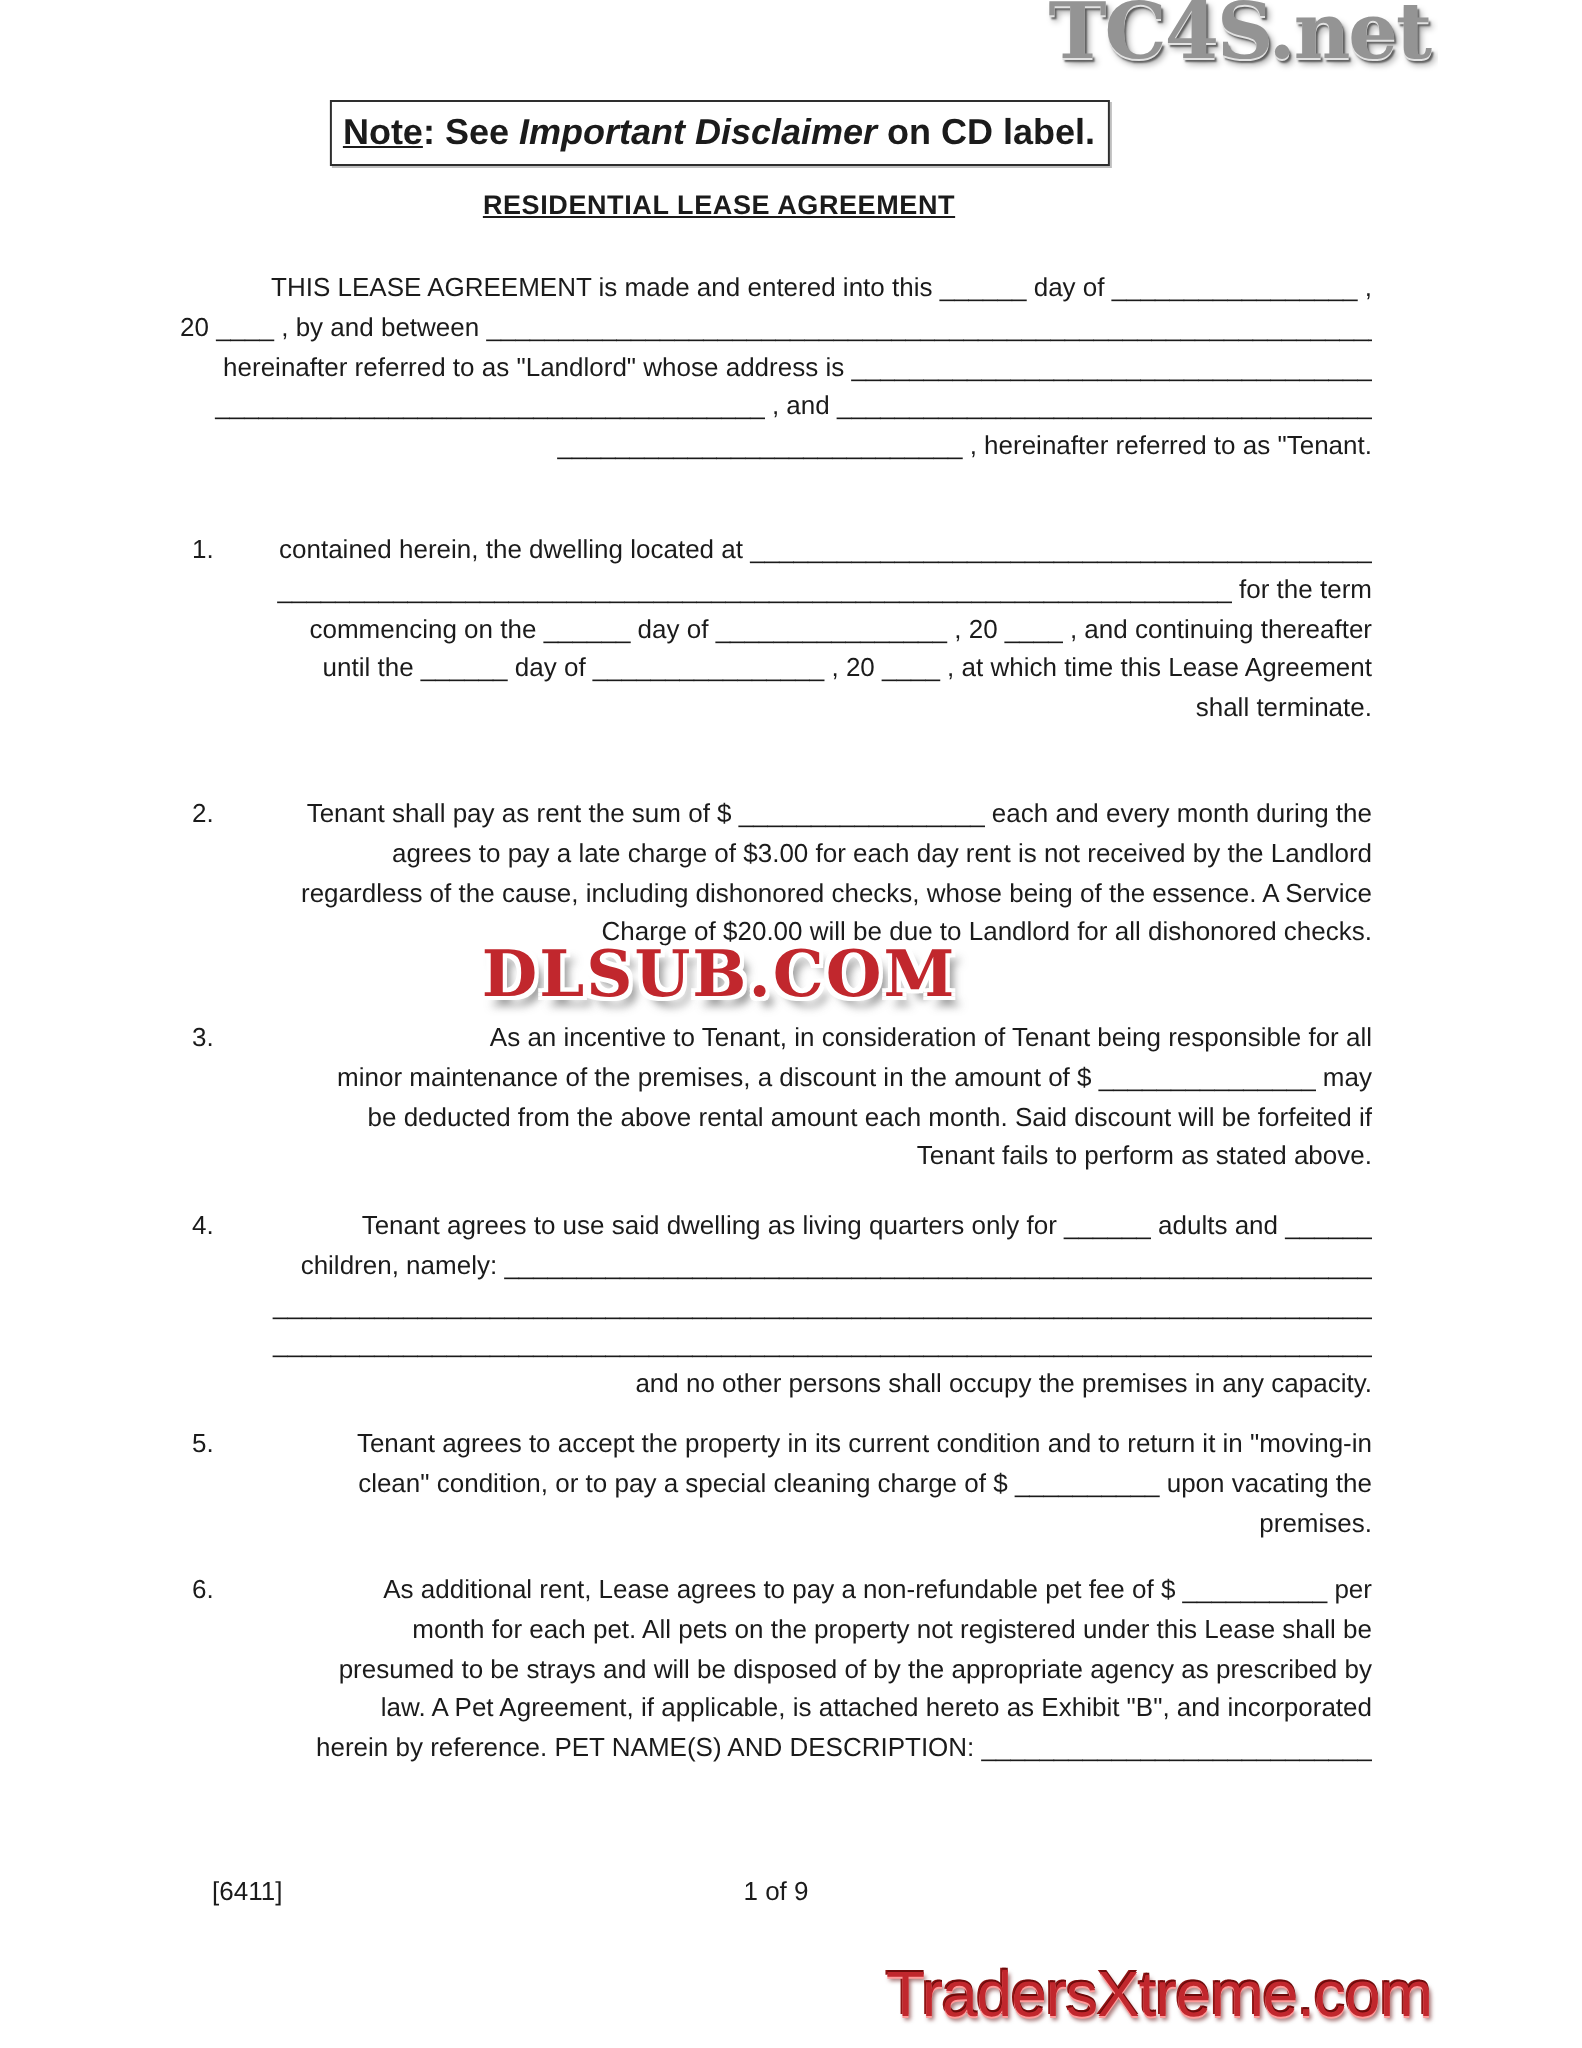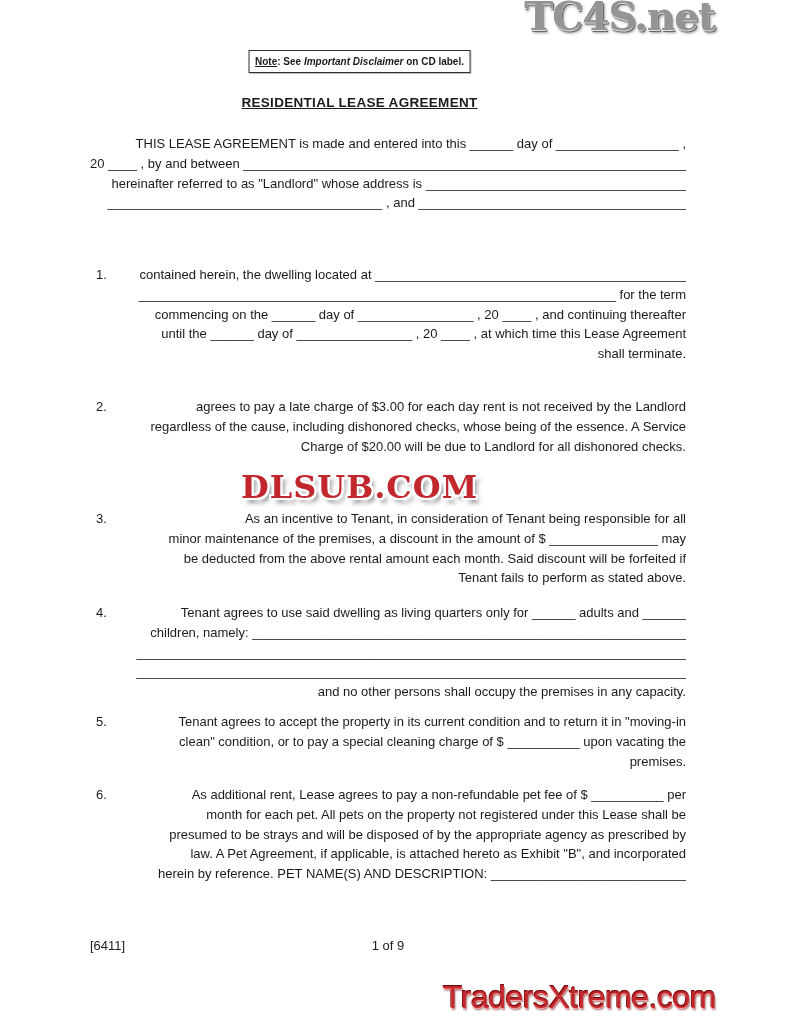--- a/index.html
+++ b/index.html
@@ -8,25 +8,25 @@
     font-family:"Liberation Sans","DejaVu Sans",sans-serif;font-size:13px;color:#1b1b1b;
   }
   .doc{position:absolute;left:90px;top:0;width:596px;height:100%;}
   .line{white-space:nowrap;line-height:19.8px;height:19.8px;overflow:hidden;text-align:right;}
   .intro{position:absolute;left:0;width:100%;}
   .intro .line:first-child{text-indent:25px;}
   .item{position:absolute;left:0;width:100%;display:flex;}
   .num{flex:0 0 27px;padding-left:6px;box-sizing:border-box;line-height:19.8px;}
   .itext{flex:1;min-width:0;}
   .footer{position:absolute;left:0;width:100%;height:20px;}
-  .fnum{position:absolute;left:0;top:0;}
+  .fnum{position:absolute;left:16px;top:0;}
   .fpage{position:absolute;left:50%;transform:translateX(-50%);top:0;}
   .note-box{
     position:absolute;top:50px;left:50%;transform:translateX(-50%);
-    border:1px solid #2e2e2e;padding:5px 6px;font-weight:bold;font-size:10px;
+    border:1px solid #2e2e2e;padding:5px 6px;font-weight:bold;font-size:18px;
     white-space:nowrap;background:#fff;box-shadow:1px 1px 0 rgba(0,0,0,.25);text-align:right;
   }
   .note-label{text-decoration:underline;}
   .note-em{font-style:italic;}
   .title{
     position:absolute;top:95px;left:0;width:100%;text-align:center;
     font-weight:bold;font-size:13.5px;letter-spacing:.3px;text-decoration:underline;
   }
   .wm-tc4s{
     position:absolute;top:-7px;right:4px;z-index:6;
@@ -61,36 +61,38 @@
 
   <div class="title">RESIDENTIAL LEASE AGREEMENT</div>
 
   <div class="doc">
 
     <div class="intro" style="top:134px">
         <div class="line">THIS LEASE AGREEMENT is made and entered into this ______ day of _________________ ,</div>
         <div class="line">20 ____ , by and between _________________________________________________________________ ,</div>
         <div class="line">hereinafter referred to as "Landlord" whose address is ____________________________________</div>
         <div class="line">______________________________________ , and _____________________________________</div>
+        <div class="line">____________________________ , hereinafter referred to as "Tenant.</div>
       </div>
 
     <div class="item" style="top:265px">
       <span class="num">1.</span>
       <div class="itext">
           <div class="line">contained herein, the dwelling located at ___________________________________________</div>
           <div class="line">__________________________________________________________________ for the term</div>
           <div class="line">commencing on the ______ day of ________________ , 20 ____ , and continuing thereafter</div>
           <div class="line">until the ______ day of ________________ , 20 ____ , at which time this Lease Agreement</div>
           <div class="line">shall terminate.</div>
         </div>
     </div>
 
     <div class="item" style="top:397px">
       <span class="num">2.</span>
       <div class="itext">
+          <div class="line">Tenant shall pay as rent the sum of $ _________________  each and every month during the</div>
           <div class="line">agrees to pay a late charge of $3.00 for each day rent is not received by the Landlord</div>
           <div class="line">regardless of the cause, including dishonored checks, whose being of the essence. A Service</div>
           <div class="line">Charge of $20.00 will be due to Landlord for all dishonored checks.</div>
         </div>
     </div>
 
     <div class="item" style="top:509px">
       <span class="num">3.</span>
       <div class="itext">
           <div class="line">As an incentive to Tenant, in consideration of Tenant being responsible for all</div>

